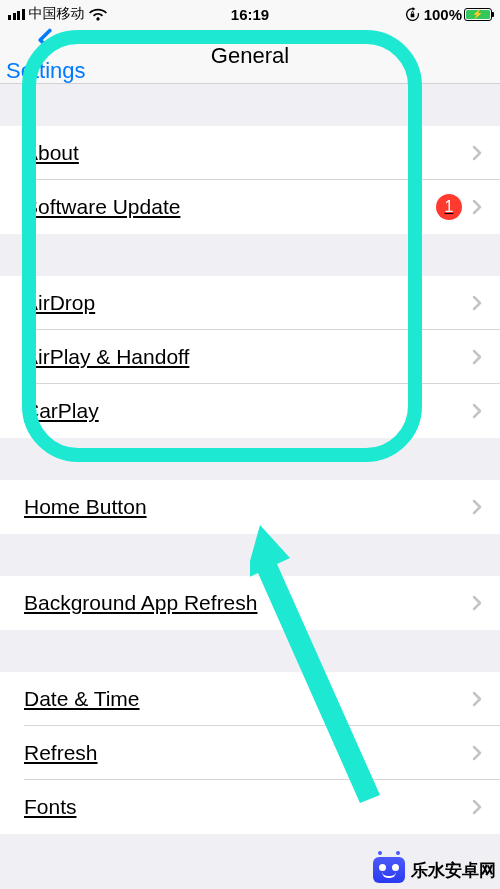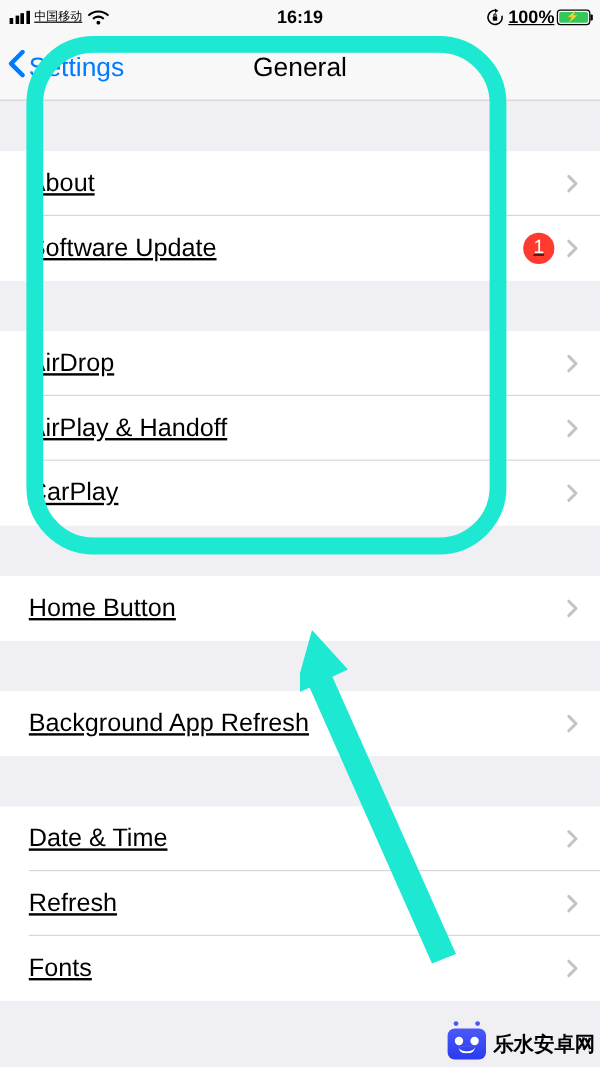--- a/index.html
+++ b/index.html
@@ -22,43 +22,44 @@
       background: #f8f8f8;
     }
     .status-left, .status-right { display: flex; align-items: center; gap: 4px; }
     .status-center { position: absolute; left: 50%; transform: translateX(-50%); font-weight: 700; }
     .signal-bars { display: flex; align-items: flex-end; gap: 1.5px; }
     .signal-bars span { width: 3px; background: #000; display: block; }
     .signal-bars span:nth-child(1){height:5px}
     .signal-bars span:nth-child(2){height:7px}
     .signal-bars span:nth-child(3){height:9px}
     .signal-bars span:nth-child(4){height:11px}
-    .carrier { font-size: 10px; font-weight: 500; text-decoration: underline; }
+    .carrier { font-size: 14px; font-weight: 500; }
     .wifi-icon svg, .lock-icon svg { display: block; }
-    .battery-wrap { display: flex; align-items: center; gap: 2px; text-decoration: underline; }
+    .battery-wrap { display: flex; align-items: center; gap: 2px; }
     .battery-pct { font-size: 15px; font-weight: 600; }
     .battery { width: 28px; height: 13px; border: 1px solid #000; border-radius: 3px; position: relative; }
     .battery::after { content: ""; position: absolute; right: -3px; top: 3px; width: 2px; height: 5px; background: #000; border-radius: 0 1px 1px 0; }
     .battery-fill { position: absolute; left: 1px; top: 1px; bottom: 1px; width: calc(100% - 2px); background: #34c759; border-radius: 1.5px; display:flex; align-items:center; justify-content:center; }
     .bolt { color: #fff; font-size: 9px; line-height: 1; }
     .nav-bar {
       height: 56px;
       display: flex;
       align-items: center;
       position: relative;
       background: #f8f8f8;
       border-bottom: 1px solid #d1d1d6;
     }
     .back-btn {
       display: flex;
       align-items: center;
       color: #007aff;
       font-size: 22px;
       padding-left: 6px;
       cursor: pointer;
+      flex-direction: column;
     }
     .back-chevron { margin-right: 2px; }
     .nav-title {
       position: absolute;
       left: 50%; transform: translateX(-50%);
       font-size: 22px;
       font-weight: 400;
     }
     .list { background: #efeff4; }
     .spacer { height: 42px; }

